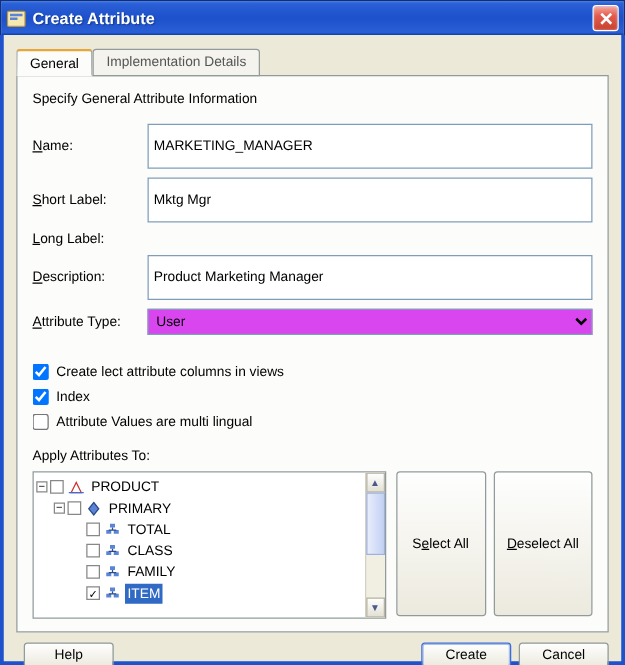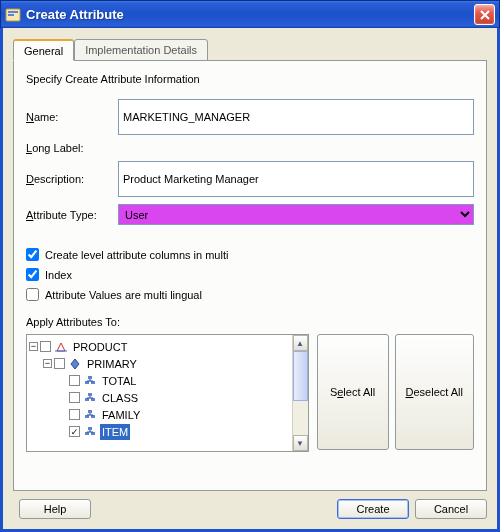--- a/index.html
+++ b/index.html
@@ -274,44 +274,48 @@
     <div class="tab active">
       <span>General</span>
     </div>
     <div class="tab">
       <span>Implementation Details</span>
     </div>
   </div>
 
   <div class="tab-panel">
 
-    <div class="section-title">Specify Create Attribute Information</div>
+    <div class="section-title">Specify General Attribute Information</div>
 
     <div class="form-row">
       <div class="form-label"><span class="u">N</span>ame:</div>
       <input class="form-input" value="MARKETING_MANAGER" style="">
+    </div>
+    <div class="form-row">
+      <div class="form-label"><span class="u">S</span>hort Label:</div>
+      <input class="form-input" value="Mktg Mgr" style="">
     </div>
     <div class="form-row">
       <div class="form-label"><span class="u">L</span>ong Label:</div>
     </div>
     <div class="form-row">
       <div class="form-label"><span class="u">D</span>escription:</div>
       <input class="form-input" value="Product Marketing Manager" style="">
     </div>
     <div class="form-row">
       <div class="form-label"><span class="u">A</span>ttribute Type:</div>
       <select class="form-select">
         <option>User</option>
       </select>
     </div>
 
     <div class="checks">
       <div class="check-row">
         <input type="checkbox" checked="" style="">
-        <span>Create level attribute columns in multi</span>
+        <span>Create lect attribute columns in views</span>
       </div>
       <div class="check-row">
         <input type="checkbox" checked="" style="">
         <span>Index</span>
       </div>
       <div class="check-row">
         <input type="checkbox" style="">
         <span>Attribute Values are multi lingual</span>
       </div>
     </div>

